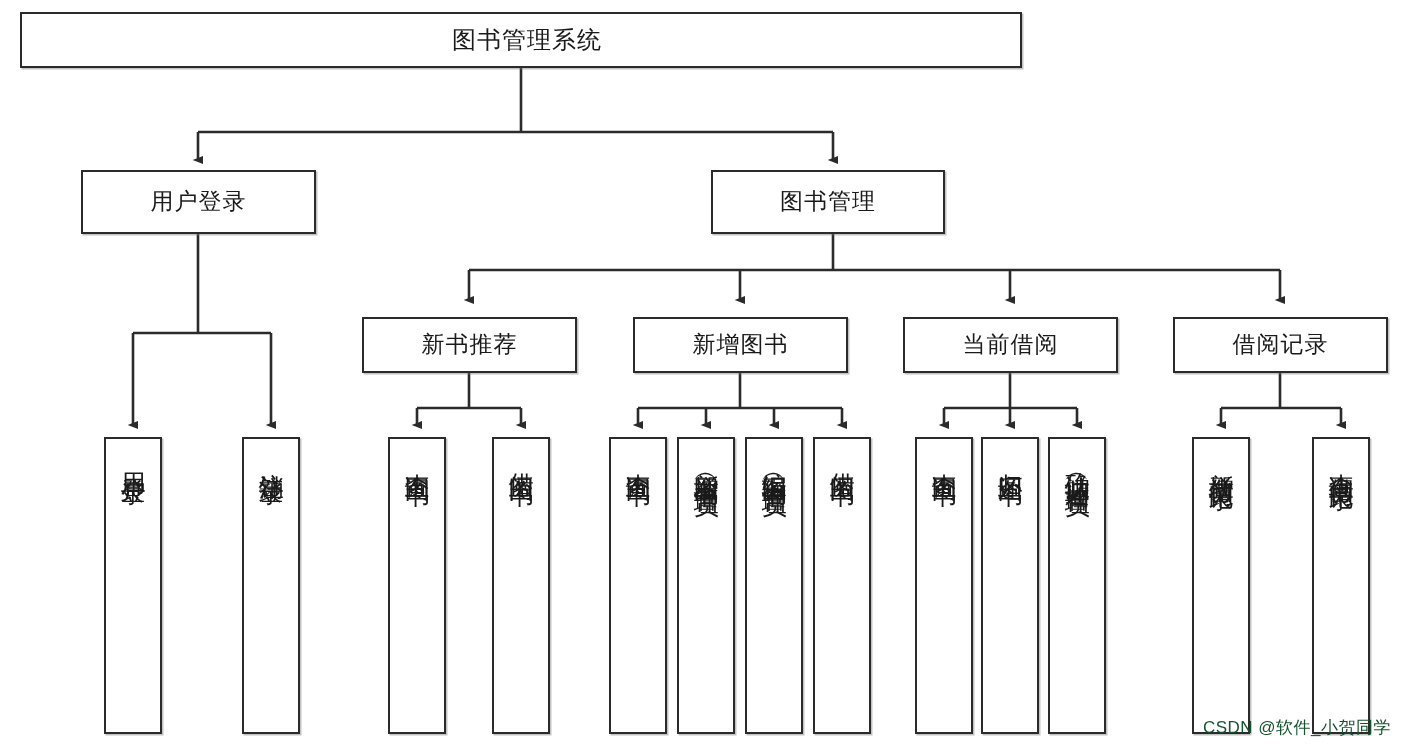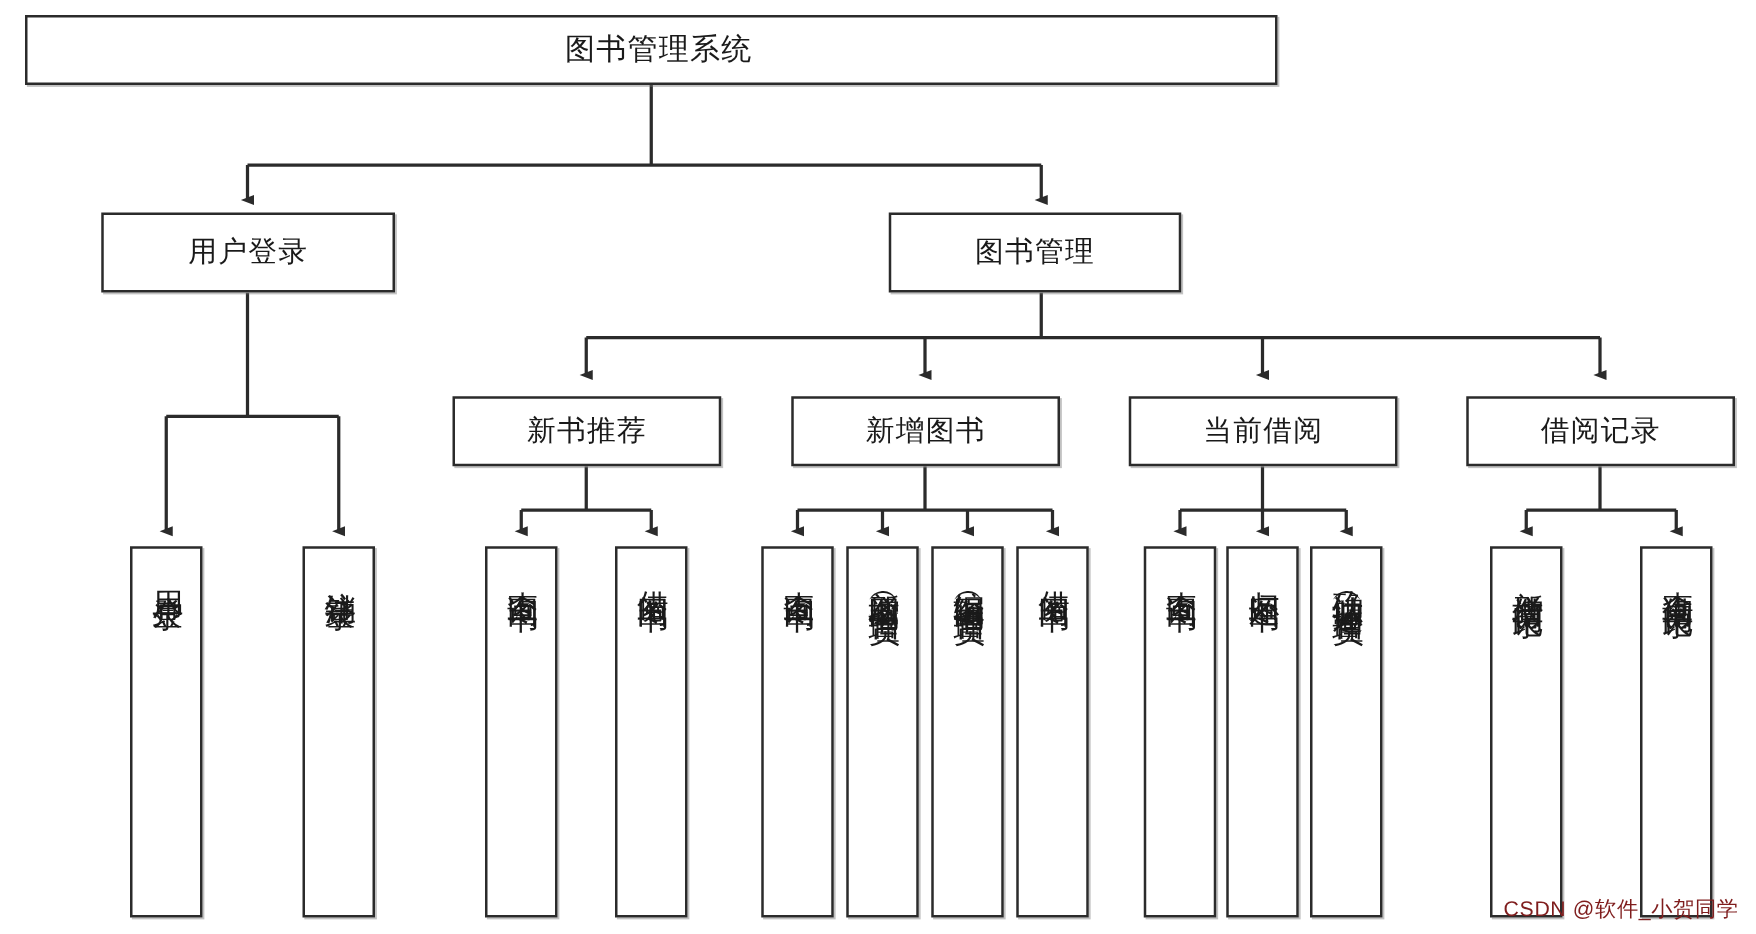--- a/index.html
+++ b/index.html
@@ -58,21 +58,21 @@
     line-height: 1.18;
     letter-spacing: 3px;
     white-space: nowrap;
     color: #1a1a1a;
   }
   .watermark {
     position: absolute;
     right: 14px;
     bottom: 8px;
     font-size: 17px;
-    color: #7f1d1d;
+    color: #14532d;
     letter-spacing: 0.5px;
     white-space: nowrap;
     user-select: none;
   }
 </style>
 </head>
 <body>
 
 <div id="canvas">
 

